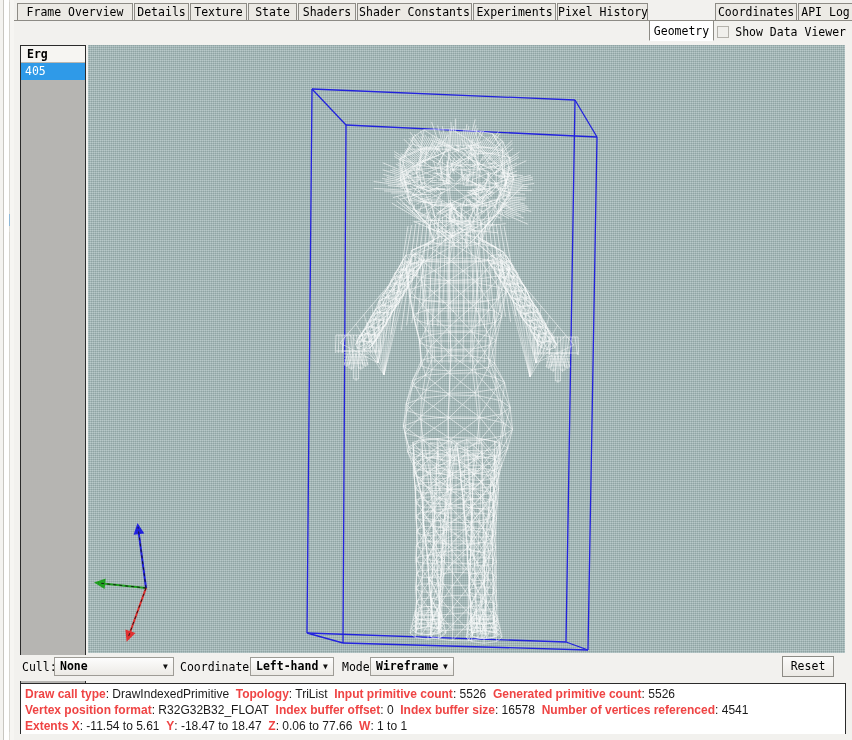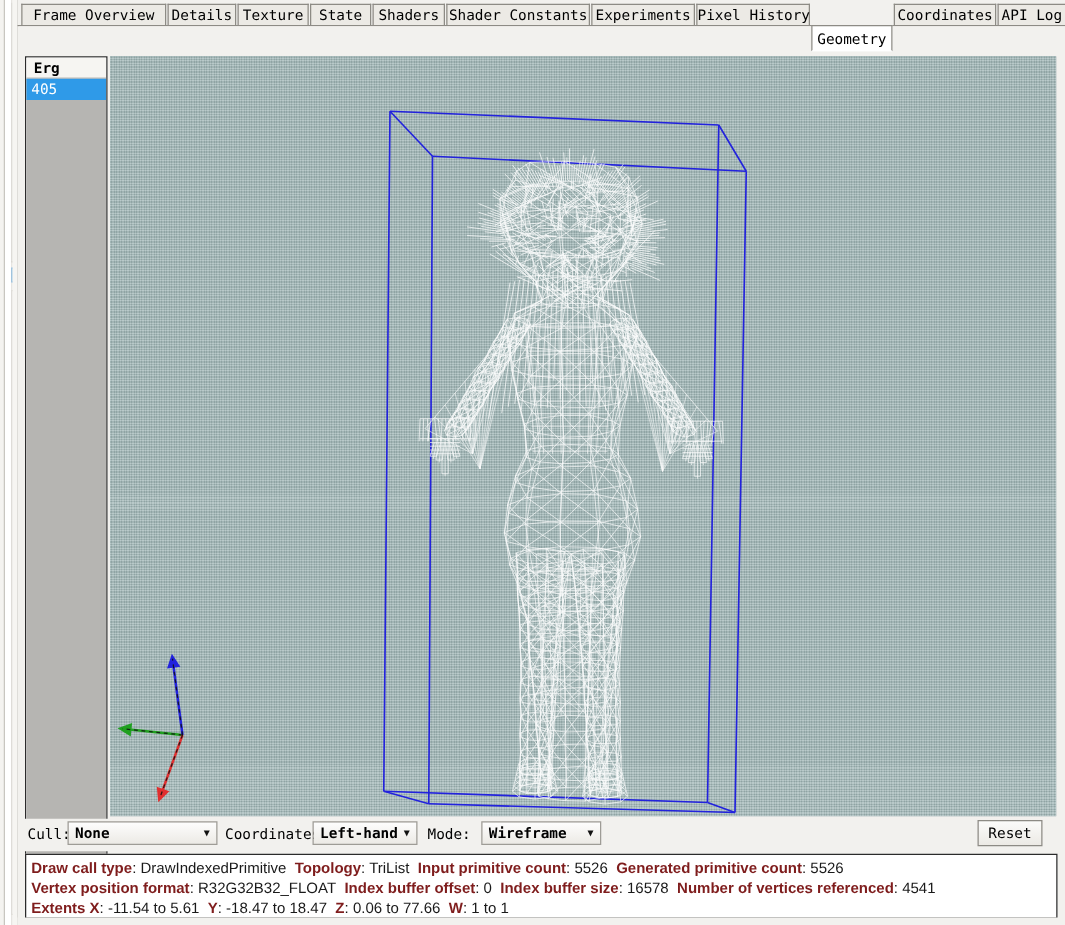--- a/index.html
+++ b/index.html
@@ -124,21 +124,21 @@
 
   
   .infopanel{
     position:absolute;left:6px;top:662px;width:826px;height:52px;
     background:#ffffff;
     border:1px solid #2b2b2b;box-sizing:border-box;
     padding:2px 4px 0 4px;
     font-family:"Liberation Sans","DejaVu Sans",sans-serif;
     font-size:12px;line-height:16px;color:#1a1a1a;
   }
-  .infopanel b{font-weight:bold;color:#7f1d1d;}
+  .infopanel b{font-weight:bold;color:#ef4444;}
   .infopanel .ln{white-space:normal;}
 
   .hs-track{position:absolute;left:14px;top:734px;width:838px;height:6px;background:#f2f1ee;}
 </style>
 </head>
 <body>
 
 <div id="app">
 
   <div class="left-sliver">
@@ -161,20 +161,26 @@
       <div class="tab" style="left: 343px; width: 115px;">Shader Constants</div>
       <div class="tab" style="left: 459px; width: 83px;">Experiments</div>
       <div class="tab" style="left: 543px; width: 91px;">Pixel History</div>
       <div class="tab active" style="left: 635px; width: 65px;">Geometry</div>
       <div class="tab" style="left: 701px; width: 82px;">Coordinates</div>
       <div class="tab" style="left: 784px; width: 55px;">API Log</div>
     </div>
 
   <div class="page">
 
+    <div class="toolbar-top">
+      <div class="chk-wrap">
+        <span class="chkbox"></span>
+        <span class="chk-label">Show Data Viewer</span>
+      </div>
+    </div>
 
     <div class="listpanel">
       <div class="list-head">Erg</div>
       <div class="list-body" id="list-body">
           <div class="list-row selected">405</div>
         </div>
     </div>
 
     <div class="viewport">
       <div class="vp-noise"></div>
@@ -3168,21 +3174,21 @@
         <span class="carrow">▼</span>
       </div>
 
       <span class="ctl-label" style="left:160px;">Coordinates:</span>
       <div class="combo" style="left:230px;width:84px;">
         <span class="cval">Left-handed</span>
         <span class="carrow">▼</span>
       </div>
 
       <span class="ctl-label" style="left:322px;">Mode:</span>
-      <div class="combo" style="left:365px;width:96px;">
+      <div class="combo" style="left:350px;width:84px;">
         <span class="cval">Wireframe</span>
         <span class="carrow">▼</span>
       </div>
 
       <div class="btn" style="right:12px;width:52px;">Reset</div>
     </div>
 
     <div class="infopanel">
       <div class="ln" id="info-l1"><b>Draw call type</b><span>: DrawIndexedPrimitive&nbsp;&nbsp;</span><b>Topology</b><span>: TriList&nbsp;&nbsp;</span><b>Input primitive count</b><span>: 5526&nbsp;&nbsp;</span><b>Generated primitive count</b><span>: 5526&nbsp;&nbsp;</span></div>
       <div class="ln" id="info-l2"><b>Vertex position format</b><span>: R32G32B32_FLOAT&nbsp;&nbsp;</span><b>Index buffer offset</b><span>: 0&nbsp;&nbsp;</span><b>Index buffer size</b><span>: 16578&nbsp;&nbsp;</span><b>Number of vertices referenced</b><span>: 4541&nbsp;&nbsp;</span></div>

